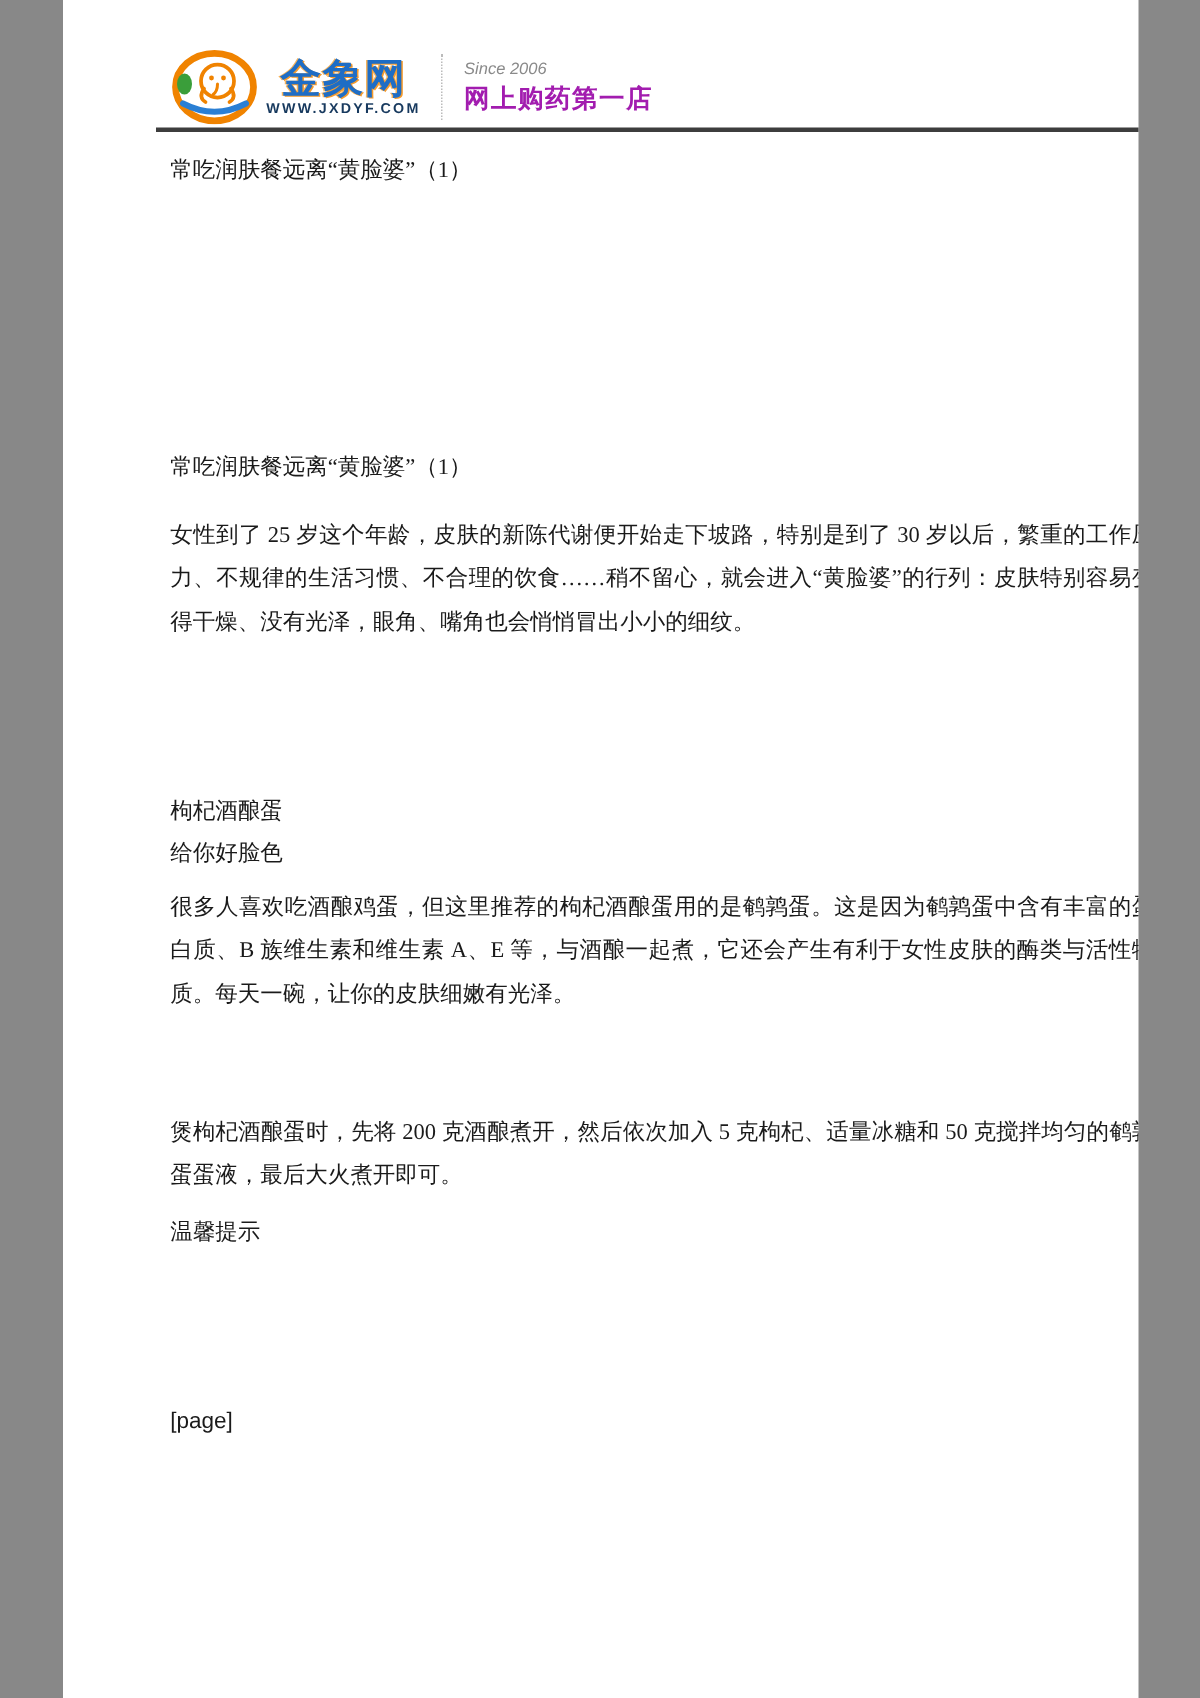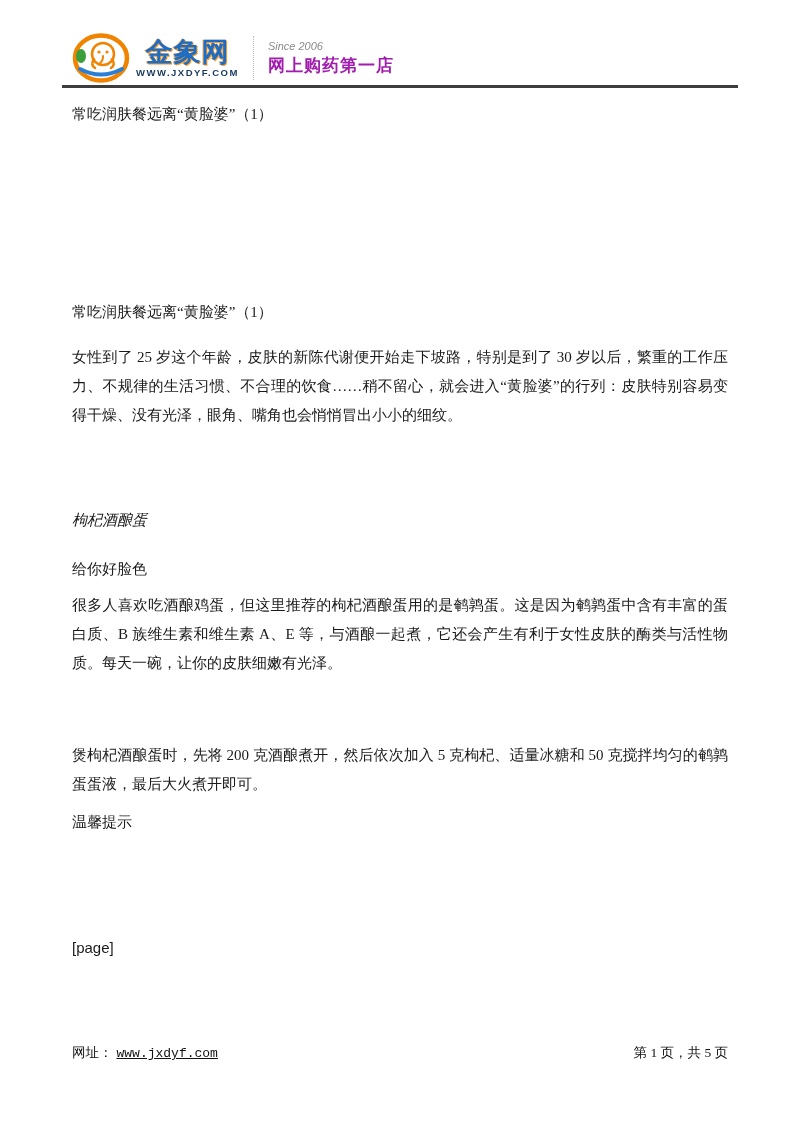--- a/index.html
+++ b/index.html
@@ -1,17 +1,17 @@
 <!DOCTYPE html>
 <html><head>
 <meta charset="utf-8">
 <style>
   html,body{margin:0;padding:0;background:#888;}
   .page{
-    position:relative;width:800px;height:1132px;margin:0 auto;background:#ffffff;
+    position:relative;width:717px;height:1132px;margin:0 auto;background:#ffffff;
     font-family:"Liberation Serif","DejaVu Serif",serif;color:#1a1a1a;overflow:hidden;
   }
   
   .site-header{position:absolute;left:72px;top:33px;display:flex;align-items:center;}
   .emblem{display:block;}
   .brand-col{margin-left:6px;display:flex;flex-direction:column;align-items:center;}
   .brand-name{
     font-family:"Liberation Sans","DejaVu Sans",sans-serif;
     font-weight:bold;font-size:27px;line-height:28px;color:#1e6dc5;
     text-shadow:1px 1px 0 #f59b2d,-1px 0 0 #f5b35c;letter-spacing:1px;
@@ -23,21 +23,21 @@
   .v-divider{width:0;height:44px;border-left:1px dotted #bbbbbb;margin:0 14px 0 14px;}
   .tagline-col{display:flex;flex-direction:column;justify-content:flex-start;}
   .since{font-family:"Liberation Sans","DejaVu Sans",sans-serif;font-style:italic;font-size:11px;color:#8a8a8a;}
   .tagline{font-family:Liberation Serif, serif;font-weight:bold;font-size:17px;color:#a21caf;margin-top:2px;letter-spacing:1px;}
   .header-rule{position:absolute;left:62px;top:85px;width:676px;height:3px;background:#3d3d3d;}
   
   .tx{position:absolute;left:72px;width:656px;font-size:15px;line-height:29px;text-align:justify;}
   .t-title1{top:100px;}
   .t-title2{top:298px;}
   .t-intro{top:343px;}
-  .t-recipe{top:506px;font-style:italic;}
+  .t-recipe{top:527px;}
   .t-sub{top:555px;}
   .t-body1{top:591px;}
   .t-body2{top:676px;}
   .t-body3{top:741px;}
   .t-tips-h{top:808px;}
   .t-tips{top:848px;}
   .t-marker{top:933px;font-family:"Liberation Sans","DejaVu Sans",sans-serif;font-size:15px;}
   
   .page-footer{
     position:absolute;left:72px;top:1044px;width:656px;
@@ -93,21 +93,14 @@
   <div class="tx t-body1">很多人喜欢吃酒酿鸡蛋，但这里推荐的枸杞酒酿蛋用的是鹌鹑蛋。这是因为鹌鹑蛋中含有丰富的蛋白质、B 族维生素和维生素 A、E 等，与酒酿一起煮，它还会产生有利于女性皮肤的酶类与活性物质。每天一碗，让你的皮肤细嫩有光泽。</div>
 
 
   <div class="tx t-body3">煲枸杞酒酿蛋时，先将 200 克酒酿煮开，然后依次加入 5 克枸杞、适量冰糖和 50 克搅拌均匀的鹌鹑蛋蛋液，最后大火煮开即可。</div>
 
   <div class="tx t-tips-h">温馨提示</div>
 
 
   <div class="tx t-marker">[page]</div>
 
-  <footer class="page-footer">
-    <div class="footer-left">
-      <span>网址：</span>
-      <a class="footer-url">www.jxdyf.com</a>
-    </div>
-    <div class="footer-right">第 1 页，共 5 页</div>
-  </footer>
 
 </div>
 
 </body></html>

